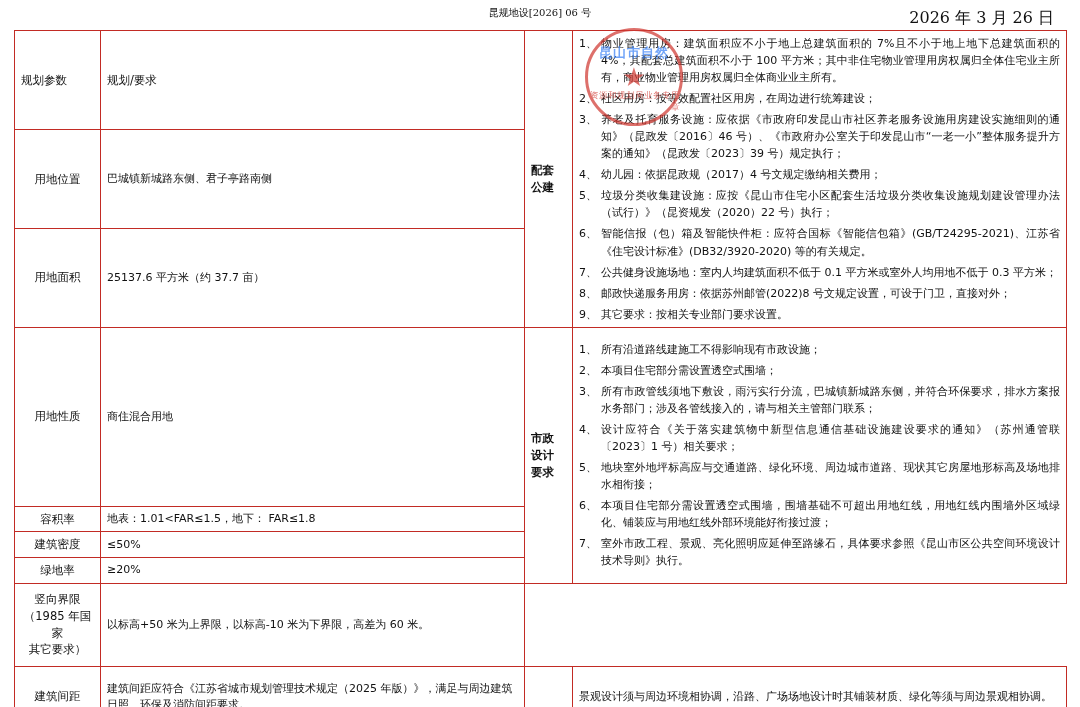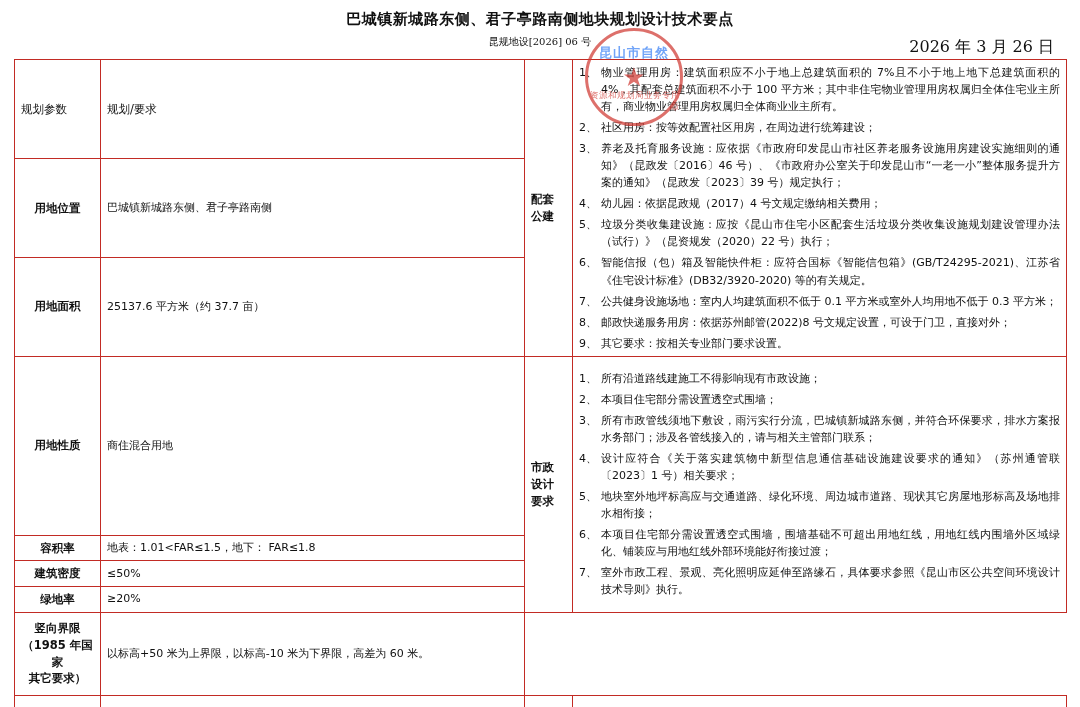--- a/index.html
+++ b/index.html
@@ -100,21 +100,21 @@
     font-size: 11px;
   }
   table.main td {
     border: 1px solid #c22b24;
     vertical-align: middle;
     padding: 4px 6px;
     line-height: 1.45;
   }
   td.lbl {
     text-align: center;
-    font-weight: bold;
+    font-weight: normal;
     font-size: 11.5px;
     color: #111;
   }
   td.val {
     text-align: left;
     font-size: 11px;
   }
   td.hdr {
     text-align: left;
     font-weight: normal;
@@ -153,21 +153,20 @@
   .left-col { width: 86px; }
   .mid-col { width: 424px; }
   .sec-col { width: 48px; }
   .right-col { width: 494px; }
 </style>
 </head>
 <body>
 
 <div class="page">
 
-  <div class="doc-title">巴城镇新城路东侧、君子亭路南侧地块规划设计技术要点</div>
 
   <div class="subline">
     <span class="doc-number">昆规地设[2026] 06 号</span>
     <span class="doc-date">2026 年 3 月 26 日</span>
   </div>
 
   <div class="stamp">
     <div class="t-top">昆山市自然</div>
     <div class="star">★</div>
     <div class="t-bottom">资源和规划局业务专用章</div>

